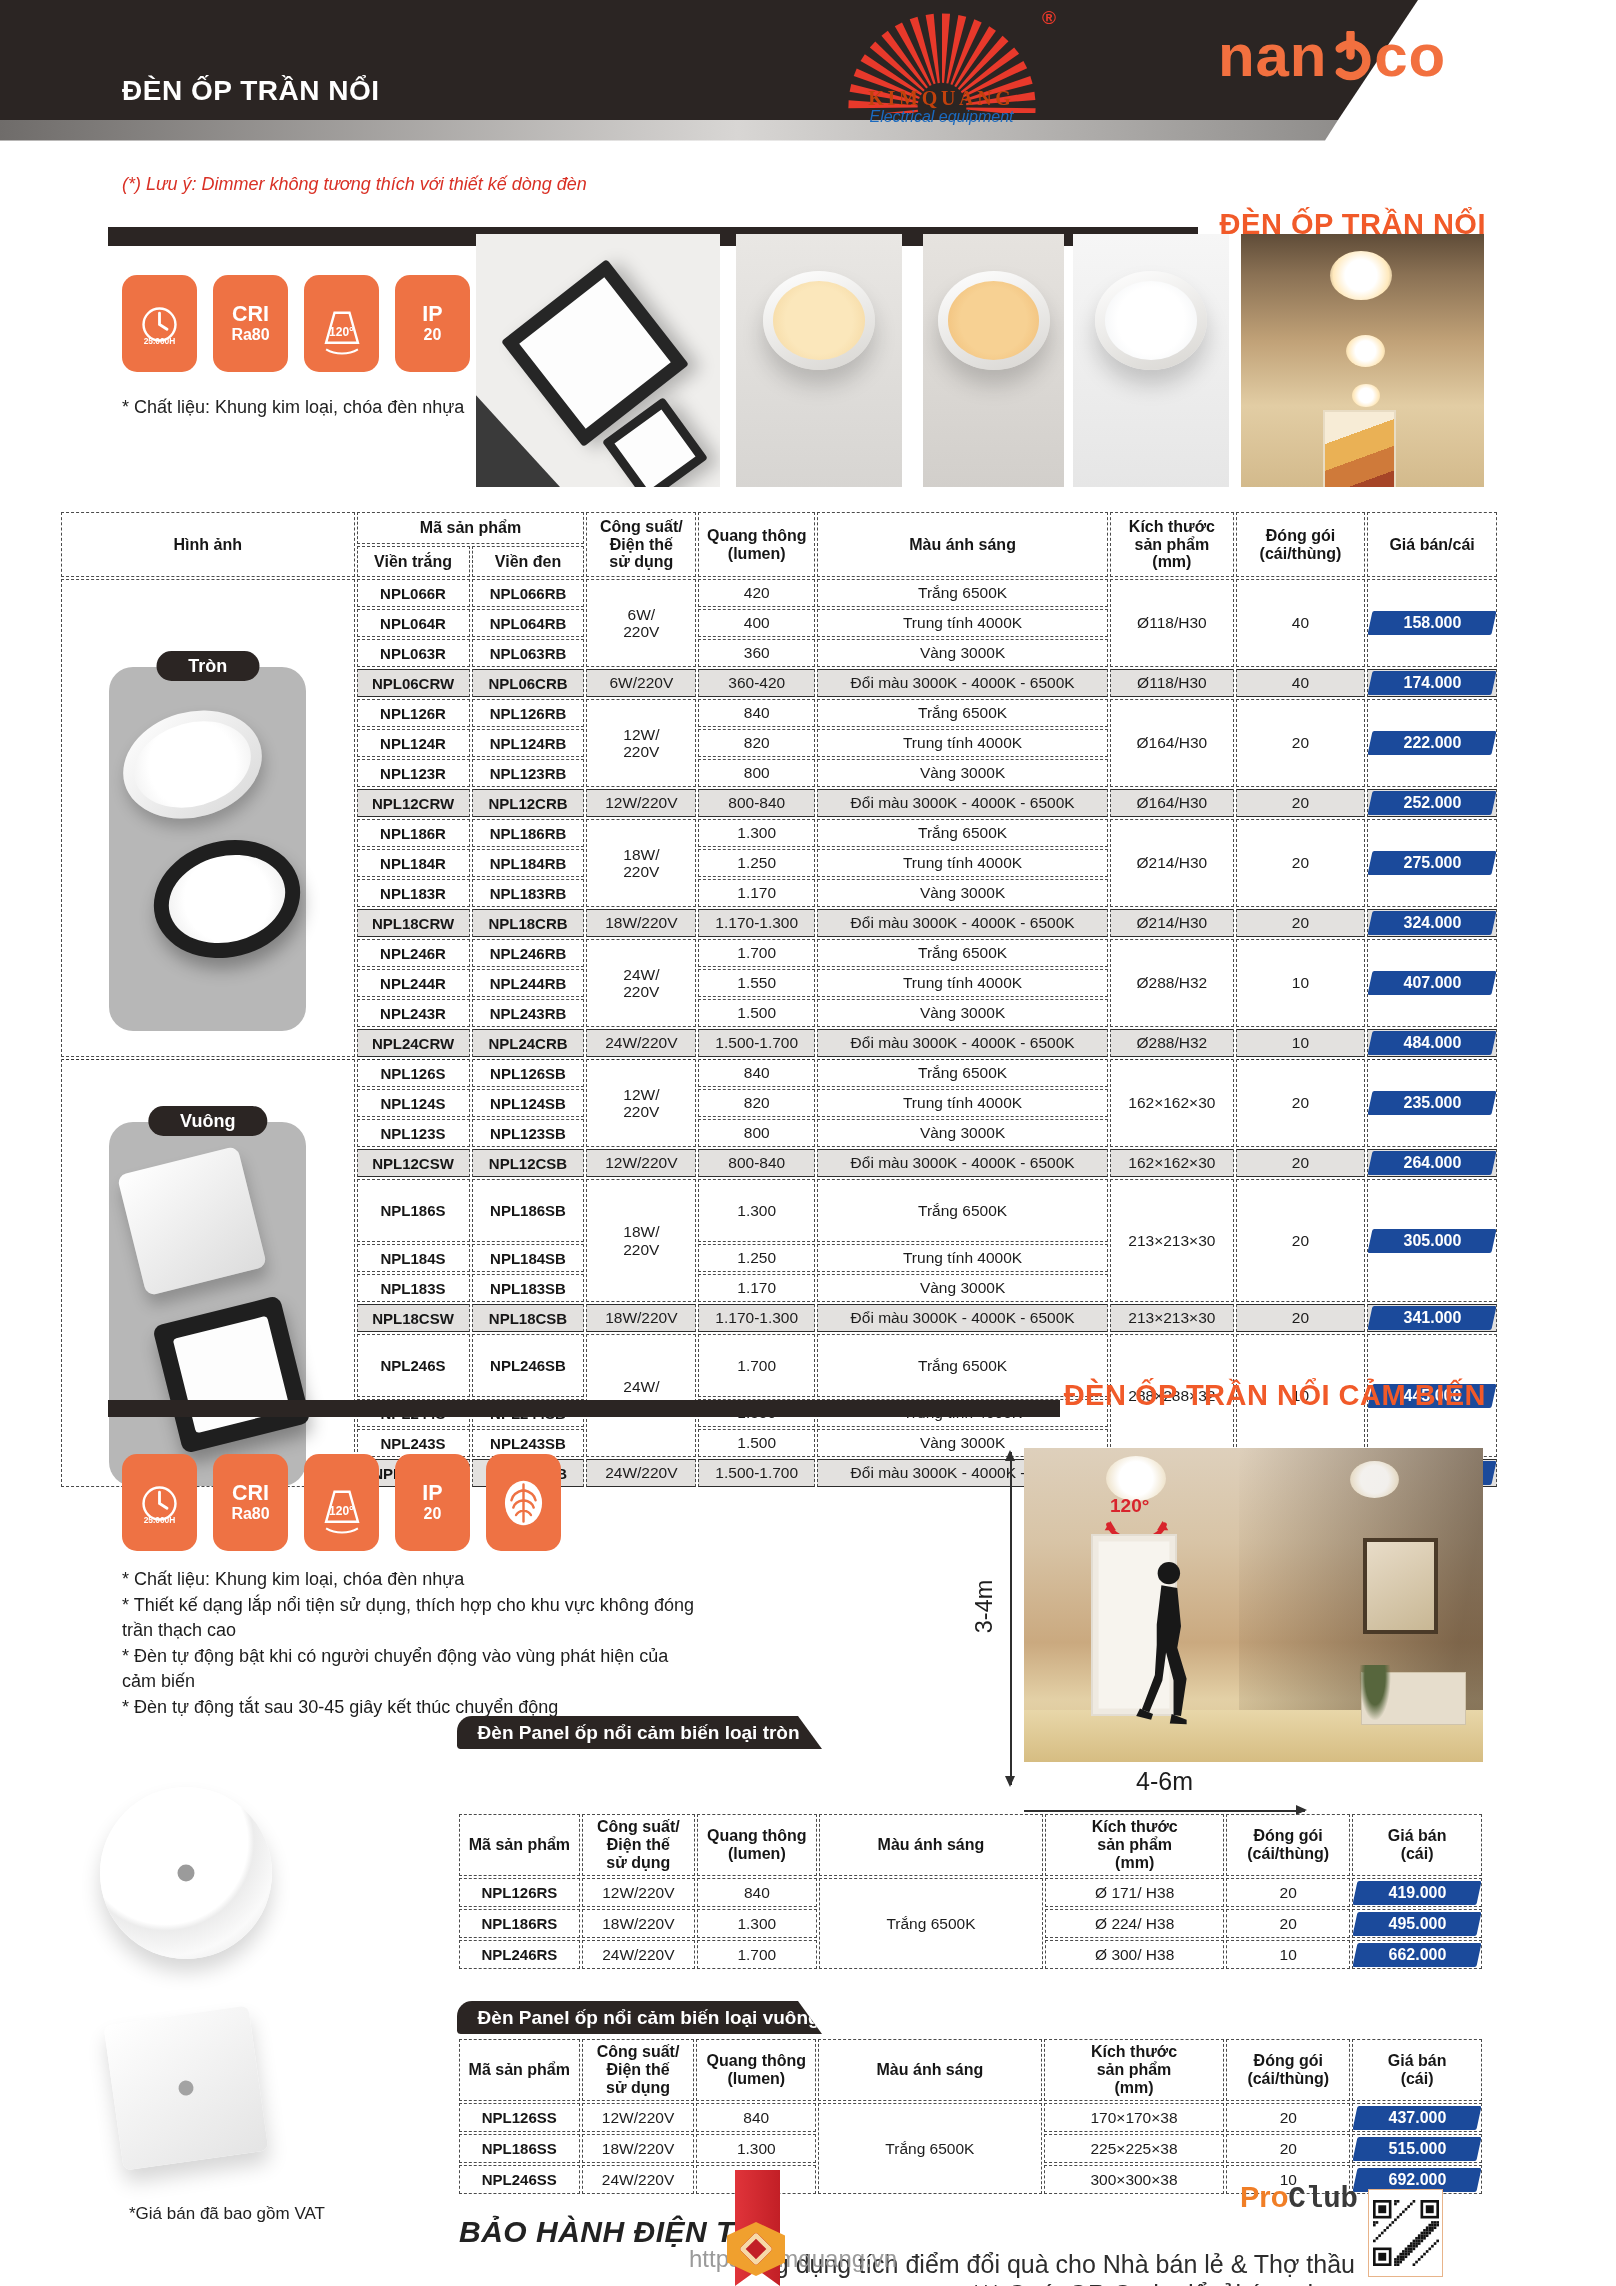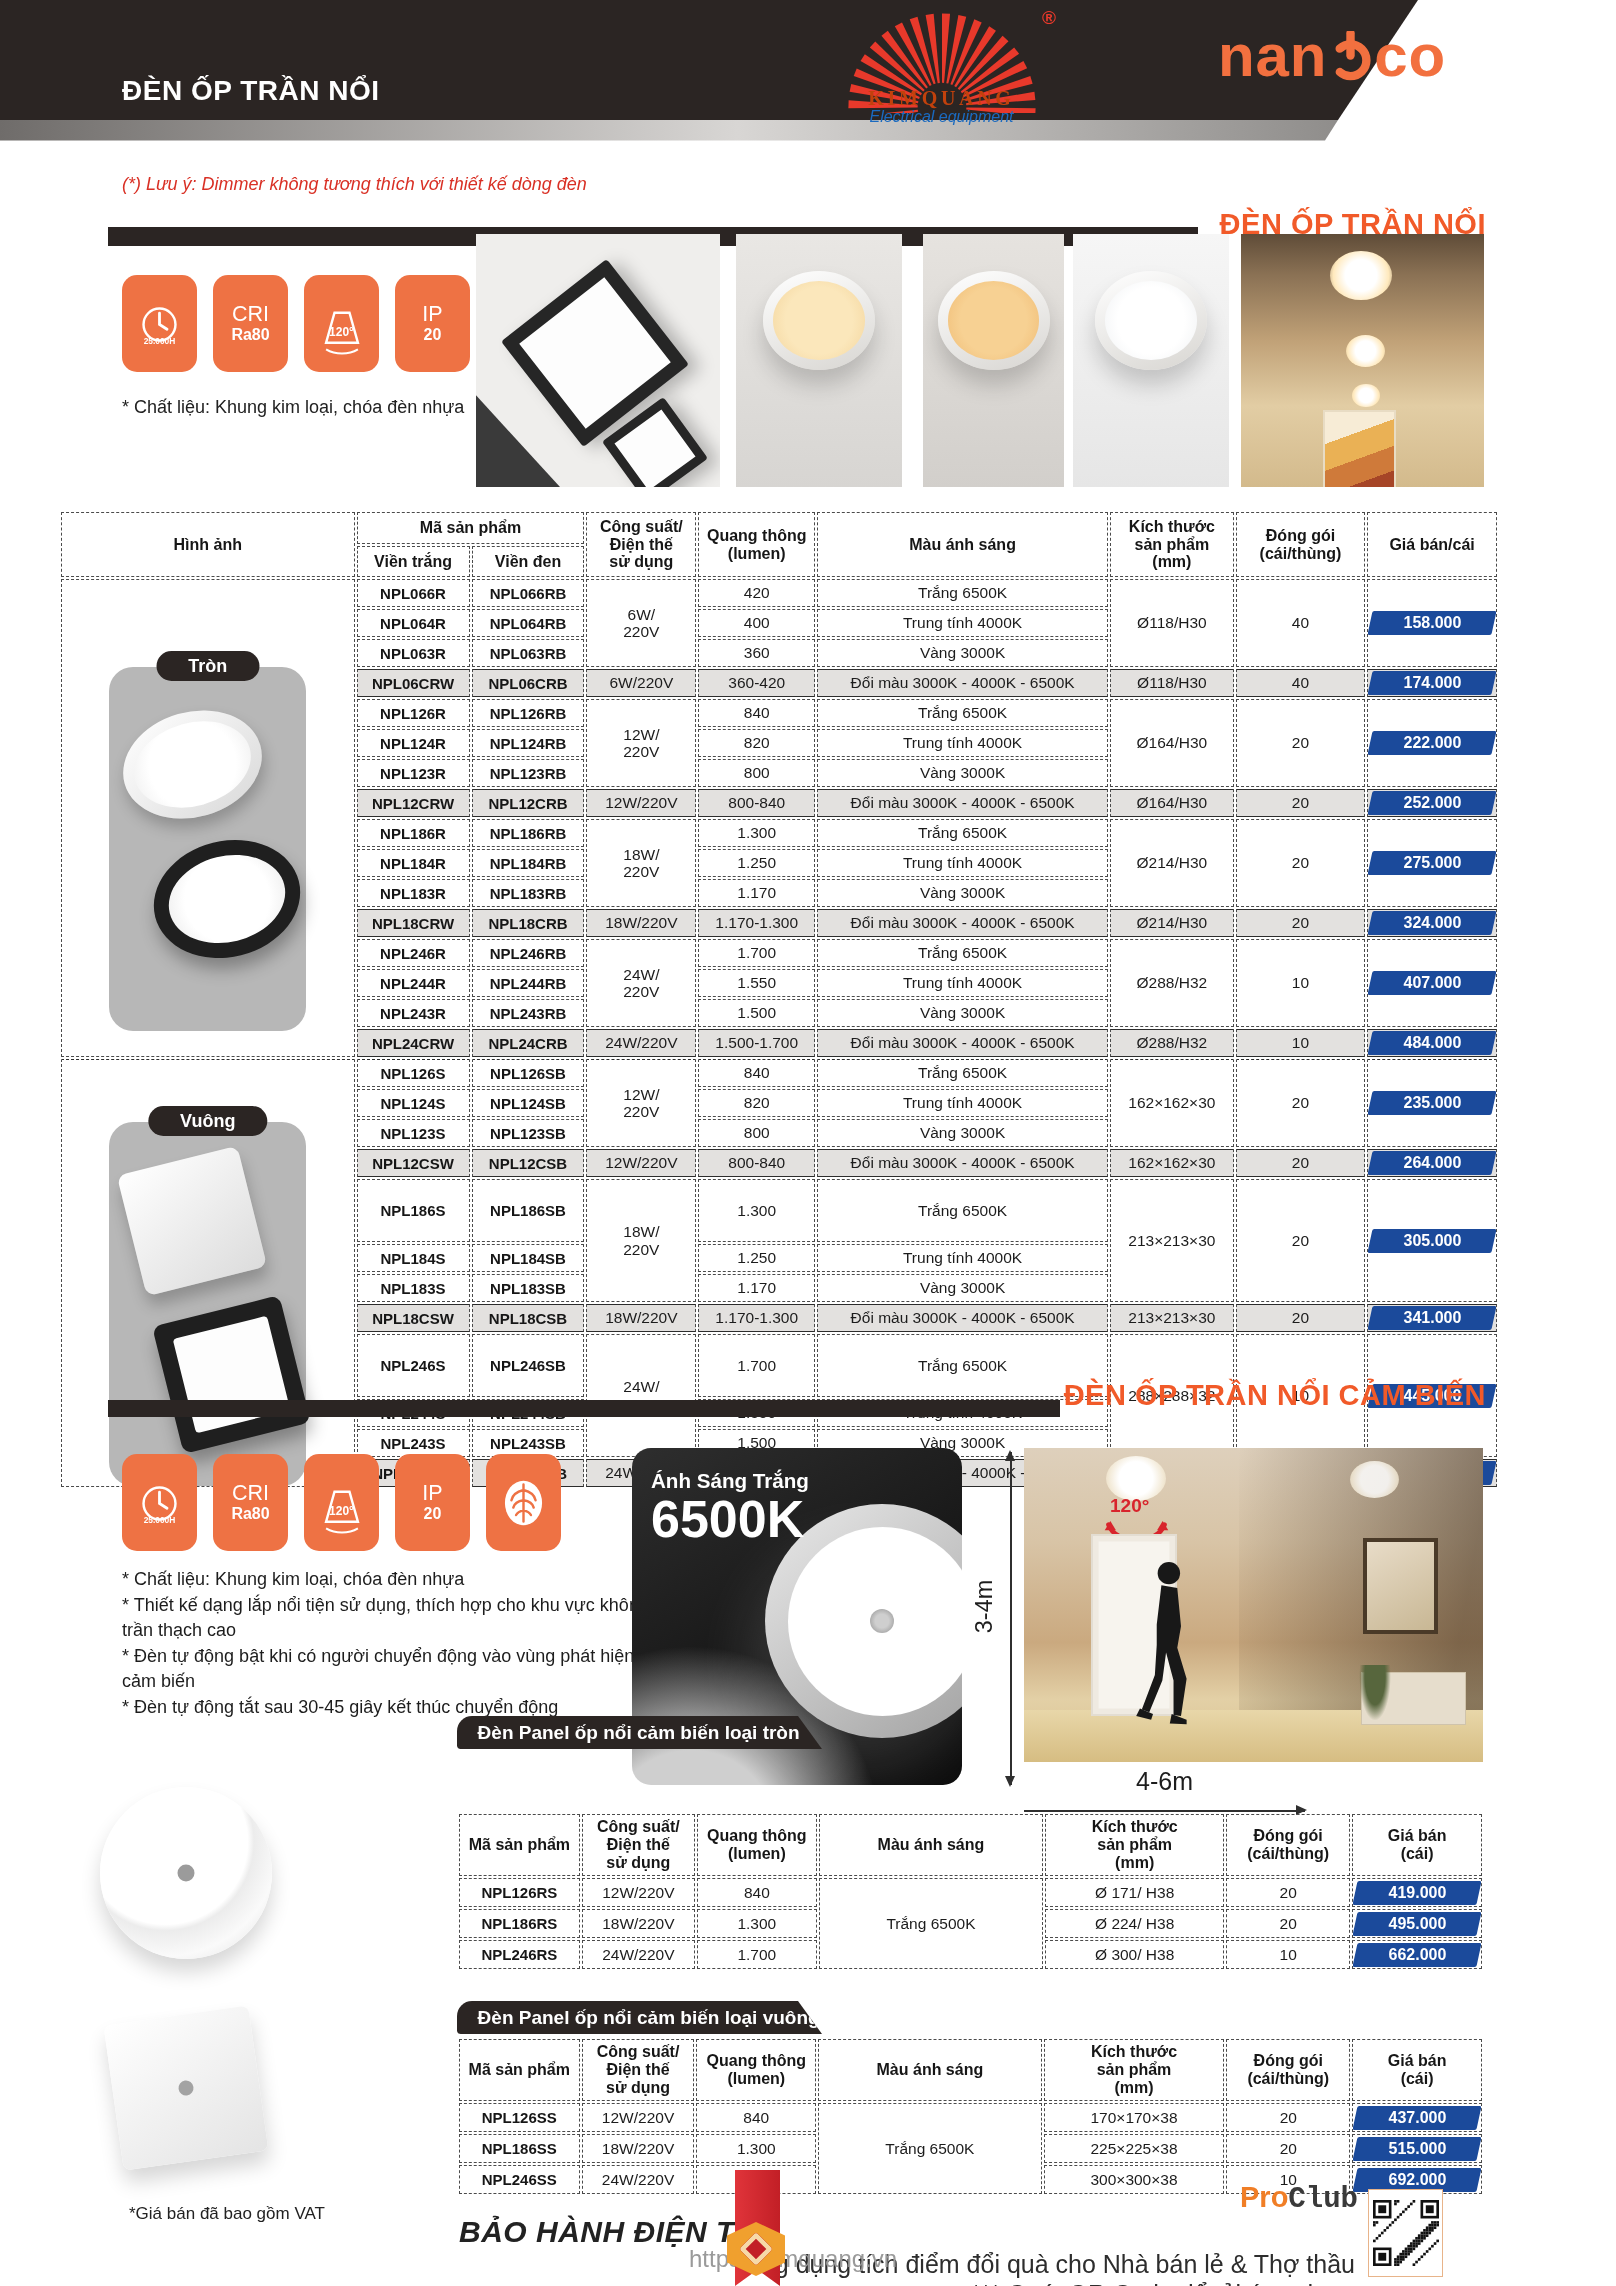--- a/index.html
+++ b/index.html
@@ -26,21 +26,21 @@
   .bar1{top:227px;left:108px;width:1090px;height:19px;}
   .bar2{top:1400px;left:108px;width:952px;height:17px;}
   .sec-title{position:absolute;right:130px;color:#f15a29;font-size:29px;font-weight:bold;text-align:right;letter-spacing:0.5px;}
   .t1{top:208px;} .t2{top:1379px;}
 
   
   .badges{position:absolute;display:flex;gap:16px;}
   .badges1{top:275px;left:122px;} .badges2{top:1454px;left:122px;}
   .badge{width:75px;height:97px;background:#ee7244;border-radius:15px;color:#fff;
     display:flex;flex-direction:column;align-items:center;justify-content:center;text-align:center;}
-  .badge .l1{font-size:21.5px;font-weight:normal;line-height:1.05;}
+  .badge .l1{font-size:21.5px;font-weight:bold;line-height:1.05;}
   .badge .l2{font-size:16px;font-weight:bold;line-height:1.15;}
   .badge .bt{font-size:8.4px;font-weight:bold;margin-top:-13px;}
   .badge .beamlab{font-size:12px;font-weight:bold;margin-top:-30px;}
 
   
   .ph{position:absolute;top:234px;height:253px;overflow:hidden;}
   .ph1{left:476px;width:244px;background:#efeeec;}
   .ph1 .corner{position:absolute;left:0;bottom:0;width:84px;height:141px;background:#3a3a3a;clip-path:polygon(0 100%,0 35%,100% 100%);}
   .sq{position:absolute;background:#fdfdfd;border:13px solid #262626;border-radius:3.7px;box-shadow:7.5px 9.4px 17px rgba(0,0,0,.25);}
   .sq1{width:108px;height:108px;left:52px;top:52px;transform:rotate(-38deg);}
@@ -572,27 +572,20 @@
         </svg>
       </div>
     </div>
   <div class="bullets" id="bullets">
       <div>* Chất liệu: Khung kim loại, chóa đèn nhựa</div>
       <div>* Thiết kế dạng lắp nổi tiện sử dụng, thích hợp cho khu vực không đóng trần thạch cao</div>
       <div>* Đèn tự động bật khi có người chuyển động vào vùng phát hiện của cảm biến</div>
       <div>* Đèn tự động tắt sau 30-45 giây kết thúc chuyển động</div>
     </div>
 
-  <div class="sensor-photo">
-    <div class="sp-lamp"></div>
-    <div class="sp-label">
-      <div class="sp-l1">Ánh Sáng Trắng</div>
-      <div class="sp-l2">6500K</div>
-    </div>
-  </div>
 
   <div class="varrow"></div>
   <div class="vlabel">3-4m</div>
   <div class="room">
     <div class="ceilshade"></div>
       <div class="floor"></div>
     <div class="lampw lw1"></div>
     <div class="lampw lw2"></div>
     <div class="deg">120°</div>
     <svg class="arc" width="71" height="32" viewBox="0 0 76 34">

